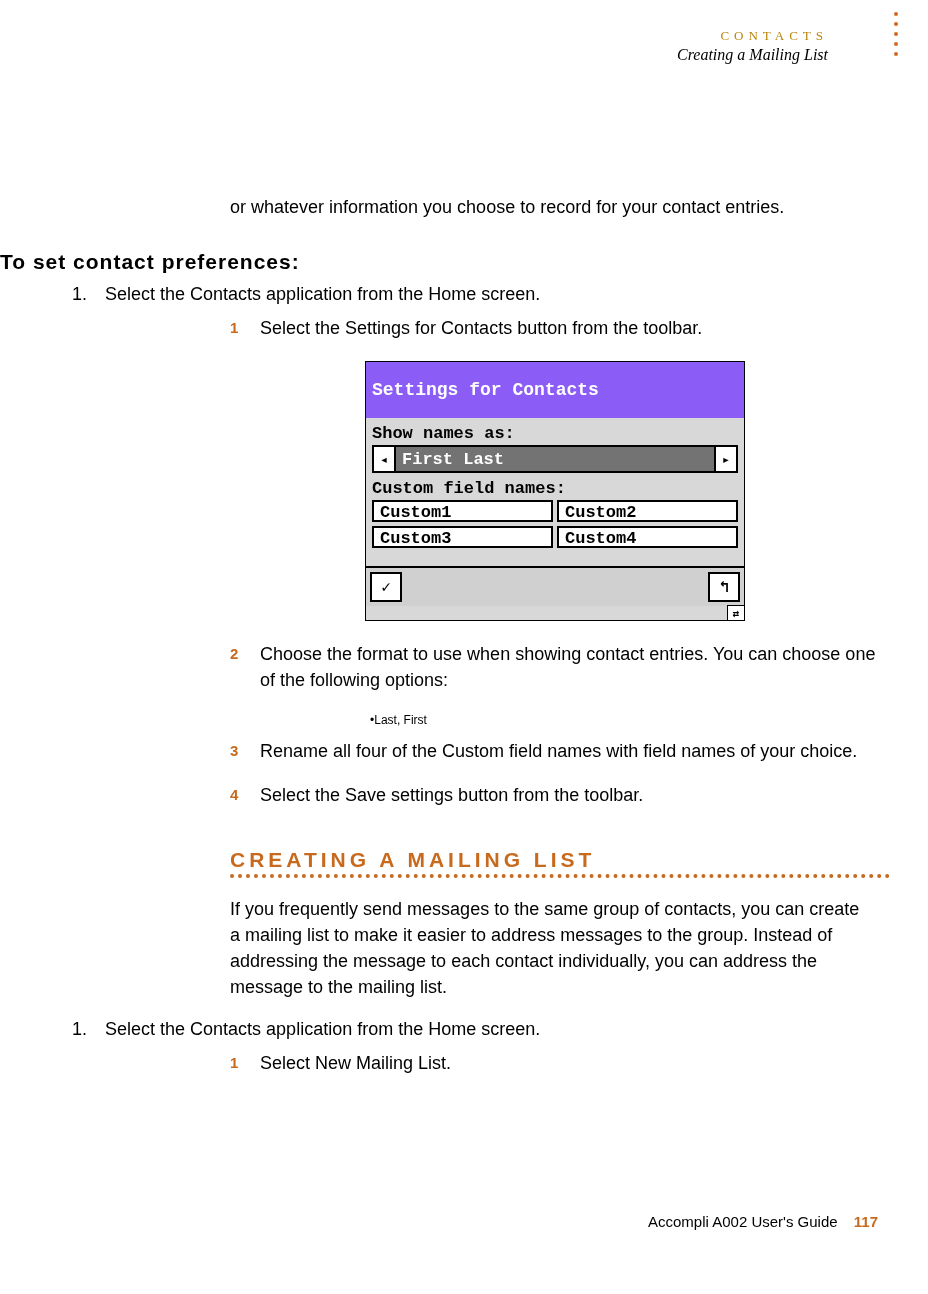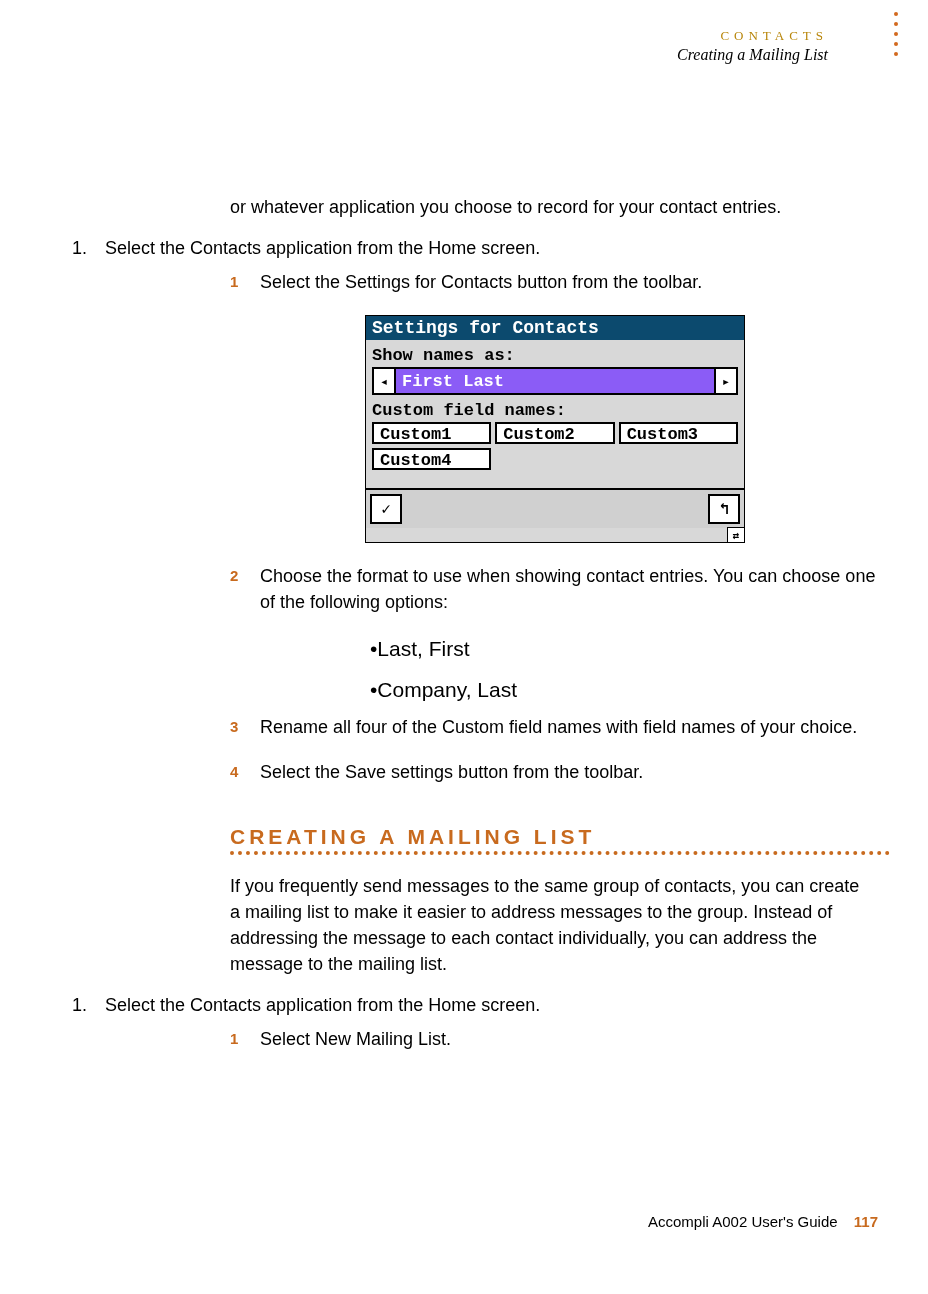--- a/index.html
+++ b/index.html
@@ -95,36 +95,36 @@
     font-size: 15px;
     width: 30px;
     flex-shrink: 0;
     padding-top: 2px;
   }
   .inner-step .itext {
     flex: 1;
   }
   .bullet-sub {
     margin-left: 370px;
-    font-size: 21px;
+    font-size: 12px;
     line-height: 1.55;
     margin-bottom: 8px;
   }
   .screenshot {
     margin: 20px 0 20px 365px;
     width: 378px;
     border: 1px solid #000;
     background: #d8d8d8;
     font-family: 'Courier New', monospace;
     font-weight: bold;
   }
   .ss-title {
-    background: #0c4a6e;
+    background: #8b5cf6;
     color: #fff;
-    padding: 2px 6px;
+    padding: 18px 6px;
     font-size: 18px;
   }
   .ss-body {
     padding: 4px 6px 12px 6px;
   }
   .ss-label {
     font-size: 17px;
     margin: 2px 0;
   }
   .ss-select {
@@ -143,30 +143,30 @@
     justify-content: center;
     font-size: 14px;
     background: #fff;
   }
   .ss-arrow-r {
     border-right: none;
     border-left: 2px solid #000;
   }
   .ss-select-val {
     flex: 1;
-    background: #8b5cf6;
+    background: #737373;
     color: #fff;
     padding: 0 6px;
     font-size: 17px;
     display: flex;
     align-items: center;
   }
   .ss-grid {
     display: grid;
-    grid-template-columns: 1fr 1fr 1fr;
+    grid-template-columns: 1fr 1fr;
     gap: 4px;
     margin-bottom: 6px;
   }
   .ss-cell {
     border: 2px solid #000;
     background: #fff;
     padding: 1px 6px;
     font-size: 17px;
     height: 22px;
     box-sizing: border-box;
@@ -251,22 +251,23 @@
       <span></span>
       <span></span>
   </div>
 
   <div class="header">
     <div class="header-chapter">CONTACTS</div>
     <div class="header-section">Creating a Mailing List</div>
   </div>
 
   <div class="body-content">
-    <p class="intro-para">or whatever application you choose to record for your contact entries.</p>
-
+    <p class="intro-para">or whatever information you choose to record for your contact entries.</p>
+
+    <div class="task-heading">To set contact preferences:</div>
 
     <div class="outer-step">
       <span class="num">1.</span>
       <span>Select the Contacts application from the Home screen.</span>
     </div>
 
     <div class="inner-steps">
       <div class="inner-step">
         <div class="inum">1</div>
         <div class="itext">Select the Settings for Contacts button from the toolbar.</div>
@@ -304,21 +305,20 @@
     </div>
 
     <div class="inner-steps">
       <div class="inner-step">
         <div class="inum">2</div>
         <div class="itext">Choose the format to use when showing contact entries. You can choose one of the following options:</div>
       </div>
     </div>
 
     <div class="bullet-sub">•Last, First</div>
-    <div class="bullet-sub">•Company, Last</div>
 
     <div class="inner-steps">
       <div class="inner-step">
         <div class="inum">3</div>
         <div class="itext">Rename all four of the Custom field names with field names of your choice.</div>
       </div>
       <div class="inner-step">
         <div class="inum">4</div>
         <div class="itext">Select the Save settings button from the toolbar.</div>
       </div>

